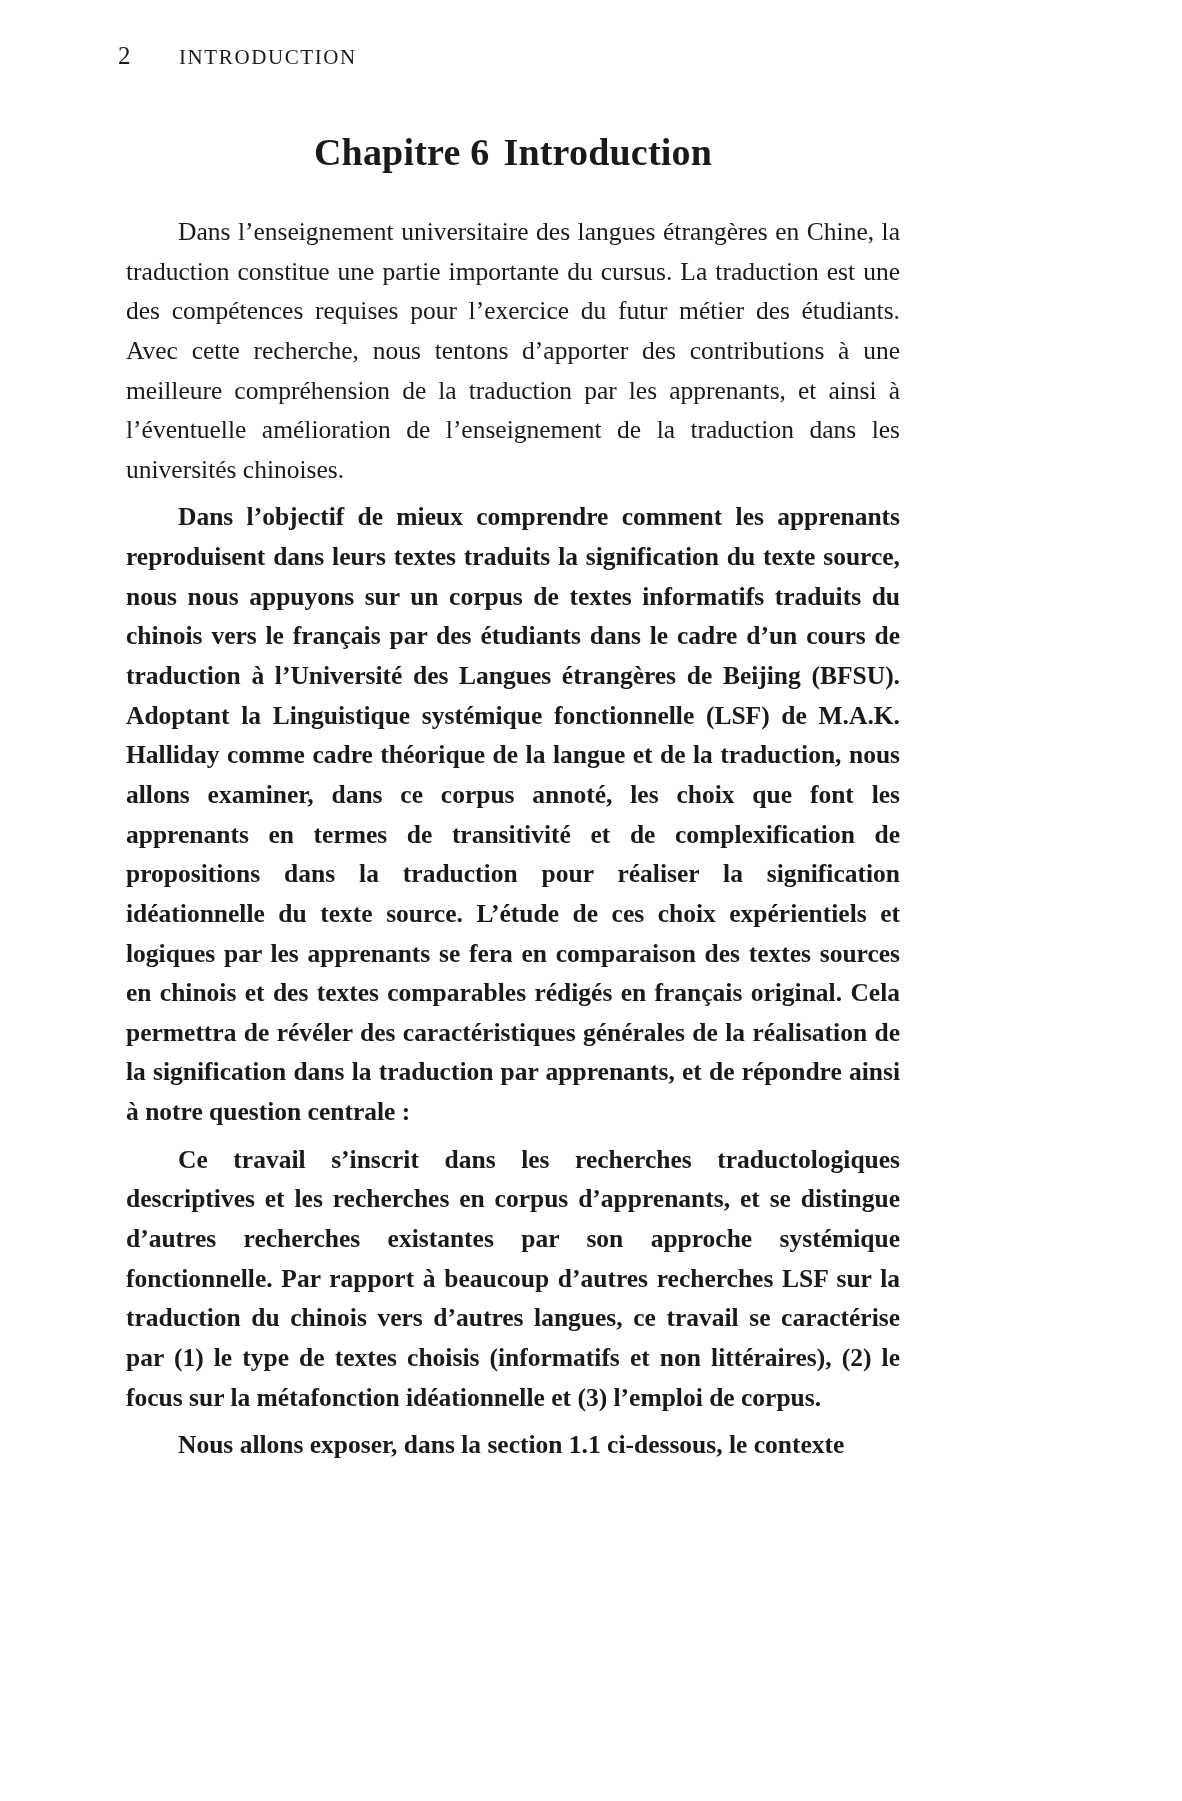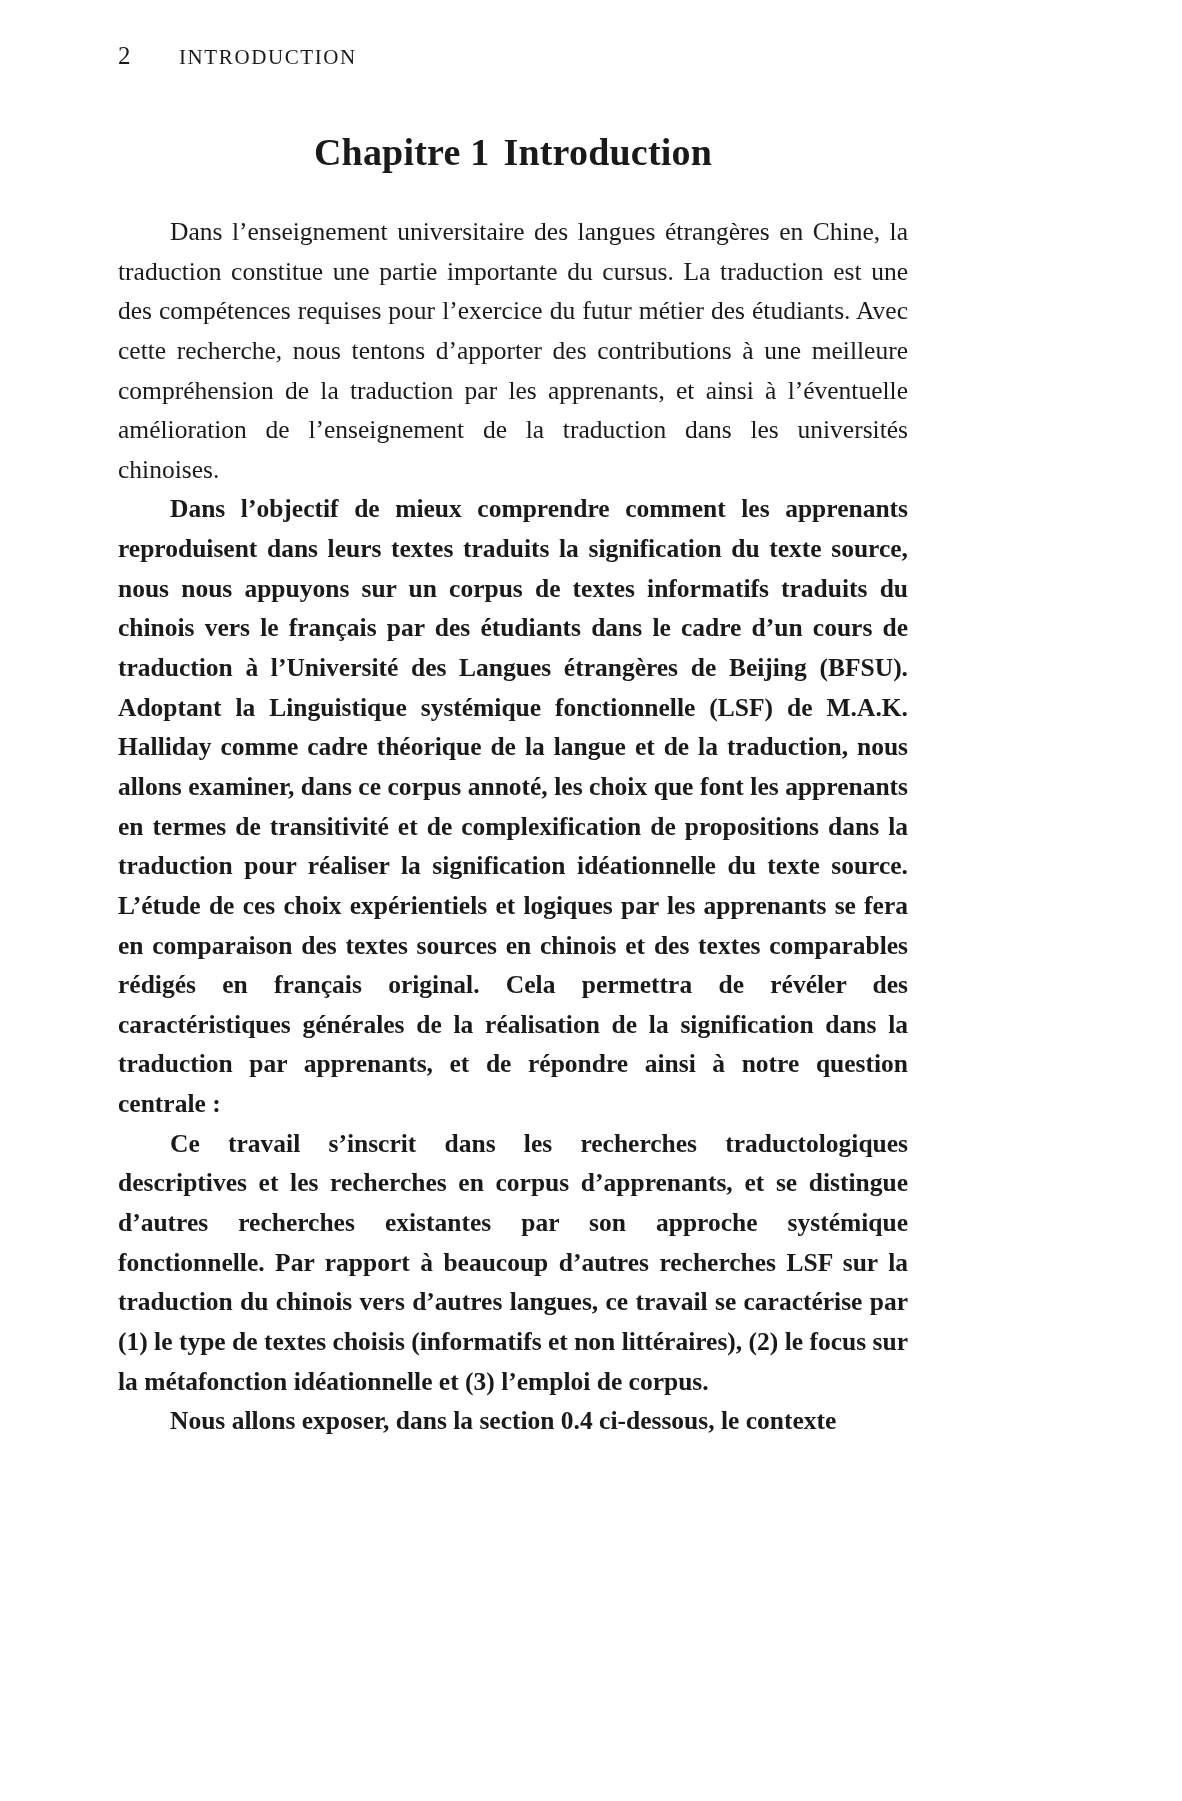--- a/index.html
+++ b/index.html
@@ -52,21 +52,21 @@
     font-size: 38px;
     text-align: center;
     margin: 0 0 38px 0;
     letter-spacing: 0.2px;
   }
   h1.chapter-title .gap {
     display: inline-block;
     width: 14px;
   }
   p.para {
-    margin: 0;
+    margin: 8px;
     font-size: 25.5px;
     line-height: 1.555;
     text-align: justify;
     text-justify: inter-word;
     text-indent: 52px;
     hyphens: none;
   }
   p.para.bold {
     font-weight: bold;
   }
@@ -81,22 +81,22 @@
 <div class="page">
 
   <div class="running-head">
     <span class="folio">2</span>
     <span class="head-title">INTRODUCTION</span>
   </div>
 
   <div class="content">
 
     <h1 class="chapter-title">
-      <span>Chapitre 1</span><span class="gap"></span><span>Introduction</span>
+      <span>Chapitre 6</span><span class="gap"></span><span>Introduction</span>
     </h1>
 
     <p class="para">Dans l’enseignement universitaire des langues étrangères en Chine, la traduction constitue une partie importante du cursus. La traduction est une des compétences requises pour l’exercice du futur métier des étudiants. Avec cette recherche, nous tentons d’apporter des contributions à une meilleure compréhension de la traduction par les apprenants, et ainsi à l’éventuelle amélioration de l’enseignement de la traduction dans les universités chinoises.</p>
     <p class="para">Dans l’objectif de mieux comprendre comment les apprenants reproduisent dans leurs textes traduits la signification du texte source, nous nous appuyons sur un corpus de textes informatifs traduits du chinois vers le français par des étudiants dans le cadre d’un cours de traduction à l’Université des Langues étrangères de Beijing (BFSU). Adoptant la Linguistique systémique fonctionnelle (LSF) de M.A.K. Halliday comme cadre théorique de la langue et de la traduction, nous allons examiner, dans ce corpus annoté, les choix que font les apprenants en termes de transitivité et de complexification de propositions dans la traduction pour réaliser la signification idéationnelle du texte source. L’étude de ces choix expérientiels et logiques par les apprenants se fera en comparaison des textes sources en chinois et des textes comparables rédigés en français original. Cela permettra de révéler des caractéristiques générales de la réalisation de la signification dans la traduction par apprenants, et de répondre ainsi à notre question centrale :</p>
     <p class="para">Ce travail s’inscrit dans les recherches traductologiques descriptives et les recherches en corpus d’apprenants, et se distingue d’autres recherches existantes par son approche systémique fonctionnelle. Par rapport à beaucoup d’autres recherches LSF sur la traduction du chinois vers d’autres langues, ce travail se caractérise par (1) le type de textes choisis (informatifs et non littéraires), (2) le focus sur la métafonction idéationnelle et (3) l’emploi de corpus.</p>
-    <p class="para">Nous allons exposer, dans la section 0.4 ci-dessous, le contexte</p>
+    <p class="para">Nous allons exposer, dans la section 1.1 ci-dessous, le contexte</p>
 
   </div>
 </div>
 
 </body></html>

